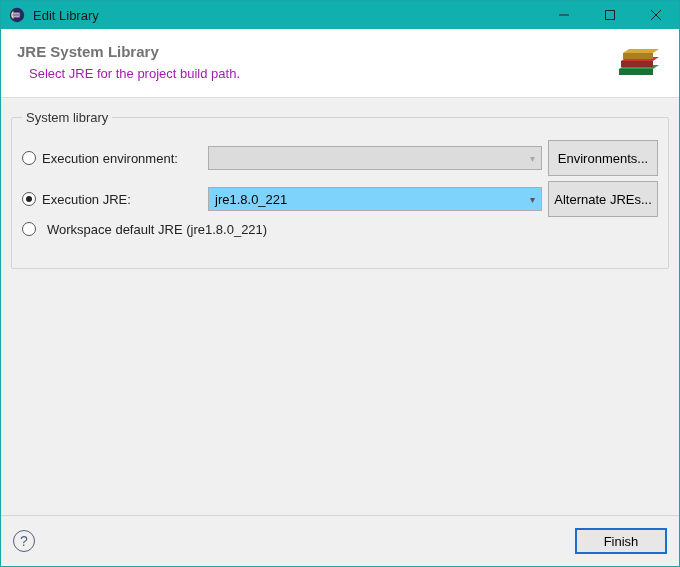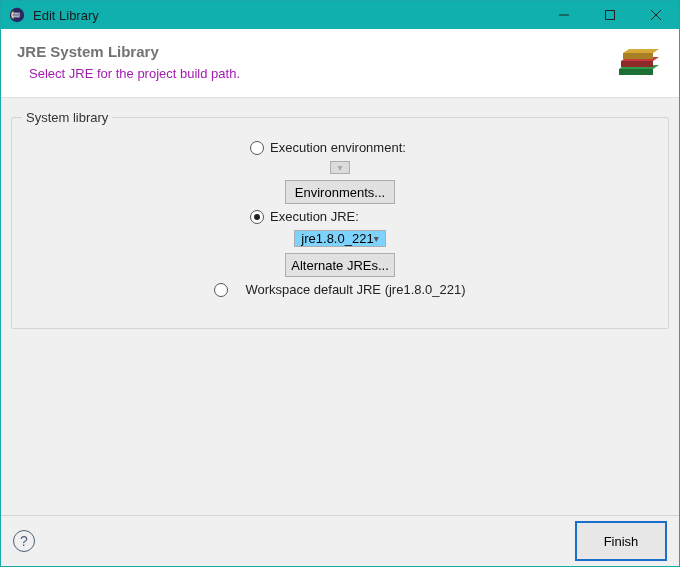--- a/index.html
+++ b/index.html
@@ -17,40 +17,40 @@
   .header-text { flex: 1; }
   .header-title { font-weight: 700; font-size: 15px; margin: 4px 0 6px 0; color: #737373; }
   .header-sub { font-size: 13px; color: #a21caf; margin-left: 12px; }
   .header-icon { width: 48px; height: 42px; }
   
   
   .content { flex: 1; padding: 12px 10px; background: #f0f0f0; overflow: hidden; }
   fieldset.group { border: 1px solid #d4d4d4; border-radius: 2px; padding: 10px 10px 26px 10px; margin: 0; background: #f0f0f0; }
   fieldset.group legend { padding: 0 4px; color: #333; font-size: 13px; }
   
-  .row { display: flex; align-items: center; gap: 6px; margin: 5px 0; flex-direction: column; }
+  .row { display: flex; align-items: center; gap: 6px; margin: 5px 0; }
   .radio-label { display: flex; align-items: center; gap: 6px; width: 180px; color: #222; }
   .radio { width: 14px; height: 14px; border: 1px solid #555; border-radius: 50%; display: inline-flex; align-items: center; justify-content: center; background: #fff; flex-shrink: 0; }
   .radio.selected::after { content: ""; width: 6px; height: 6px; border-radius: 50%; background: #222; display: block; }
   
   .combo { flex: 1; height: 24px; border: 1px solid #adadad; background: #7dd3fc; display: flex; align-items: center; padding: 0 6px; justify-content: space-between; }
   .combo.disabled { background: #dcdcdc; color: #888; }
   .combo .chev { font-size: 10px; color: #555; }
   .combo.disabled .chev { color: #aaa; }
   
-  .side-btn { width: 110px; height: 24px; border: 1px solid #adadad; background: #e1e1e1; display: flex; align-items: center; justify-content: center; padding: 0 6px; cursor: default; white-space: nowrap; }
+  .side-btn { width: 110px; height: 36px; border: 1px solid #adadad; background: #e1e1e1; display: flex; align-items: center; justify-content: center; padding: 0 6px; cursor: default; white-space: nowrap; }
   
-  .full-label { display: flex; align-items: center; gap: 17px; color: #222; }
+  .full-label { display: flex; align-items: flex-start; gap: 11px; color: #222; }
   
   
   .footer-sep { border-top: 1px solid #d4d4d4; }
   .footer { height: 50px; display: flex; align-items: center; padding: 0 12px; background: #f0f0f0; }
   .help-icon { width: 22px; height: 22px; border: 1.6px solid #50607a; border-radius: 50%; display: flex; align-items: center; justify-content: center; color: #50607a; font-size: 14px; }
   .footer-spacer { flex: 1; }
-  .footer-btn { width: 92px; height: 40px; border: 1px solid #adadad; background: #e1e1e1; display: flex; align-items: center; justify-content: center; margin-left: 8px; }
+  .footer-btn { width: 92px; height: 26px; border: 1px solid #adadad; background: #e1e1e1; display: flex; align-items: center; justify-content: center; margin-left: 8px; }
   .footer-btn.primary { border: 2px solid #1c6ecb; background: #e7e7e7; }
 </style>
 </head>
 <body>
 
 <div class="titlebar">
   <span class="app-icon">
     <svg viewBox="0 0 20 20" width="18" height="18">
       <circle cx="10" cy="10" r="8" fill="#2b2760"></circle>
       <path d="M6 6 A6 6 0 0 0 6 14" stroke="#e8c24a" stroke-width="1.4" fill="none"></path>

